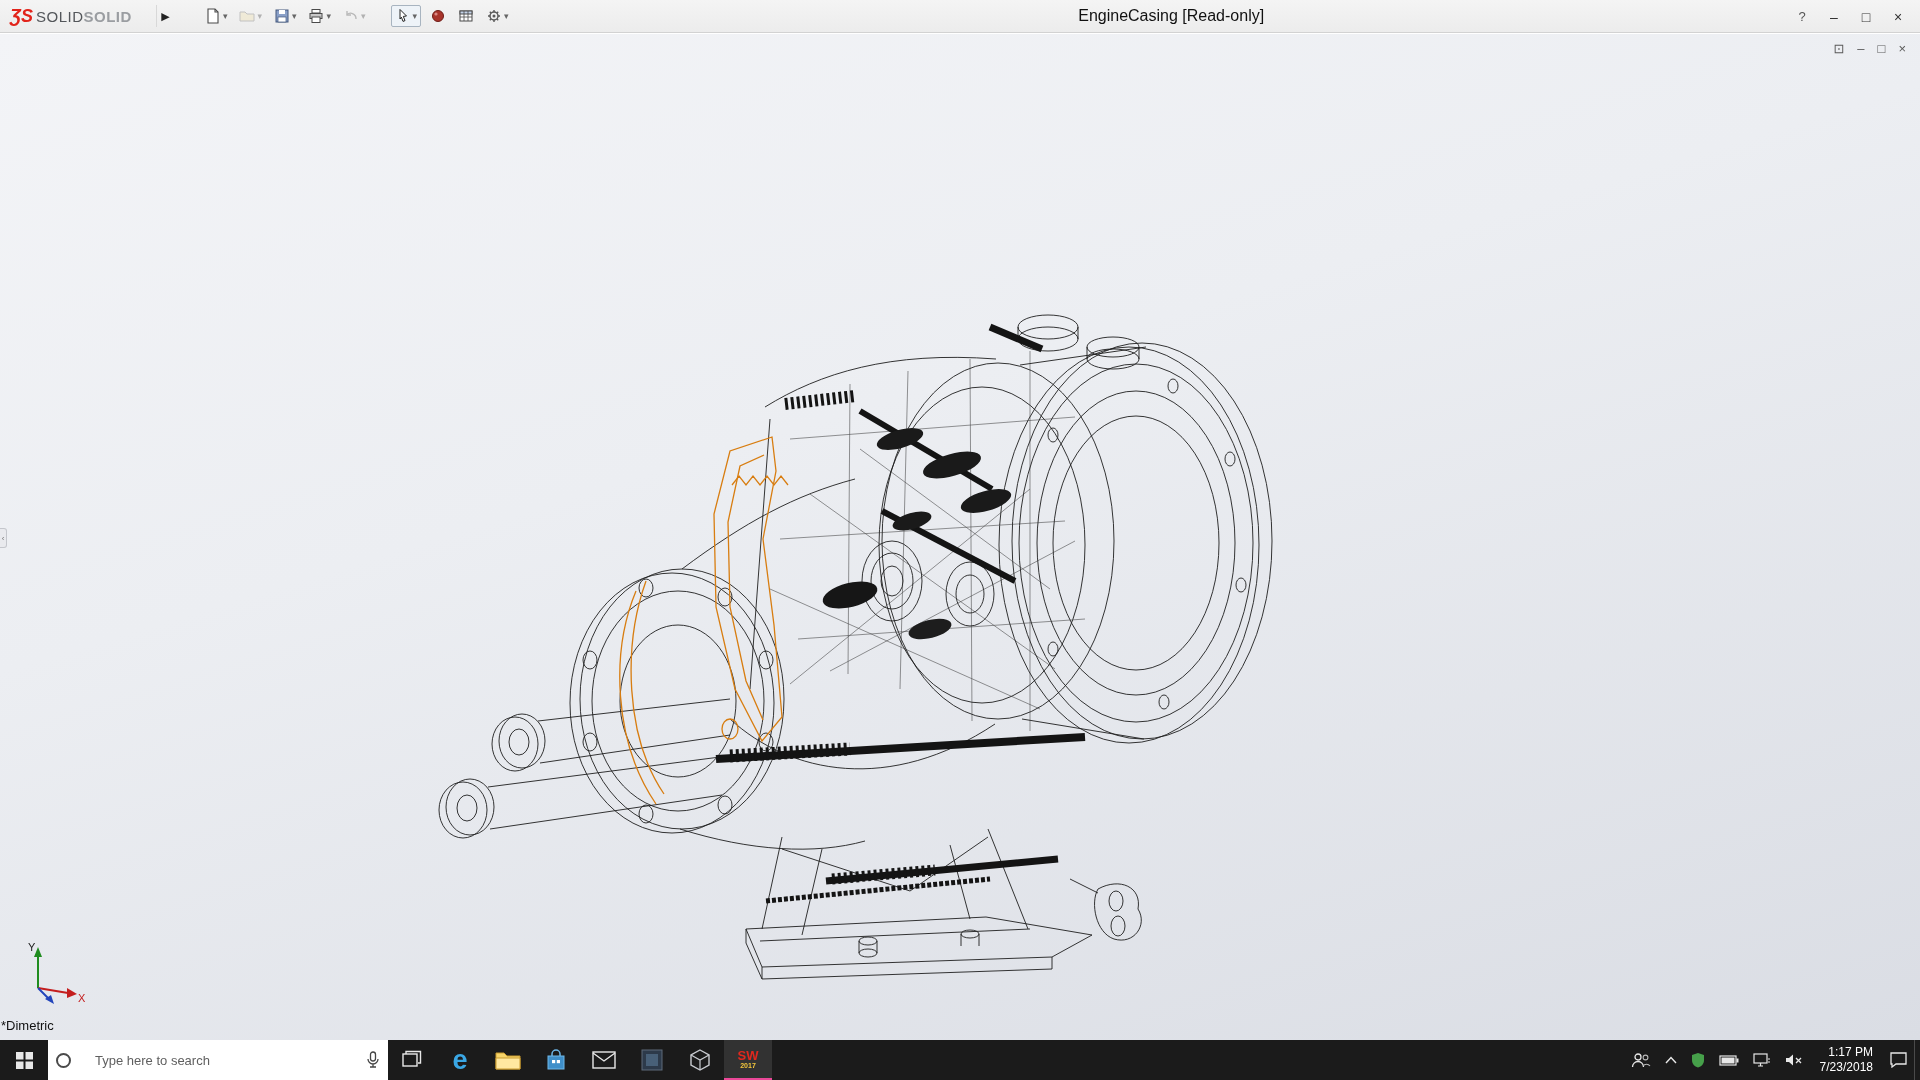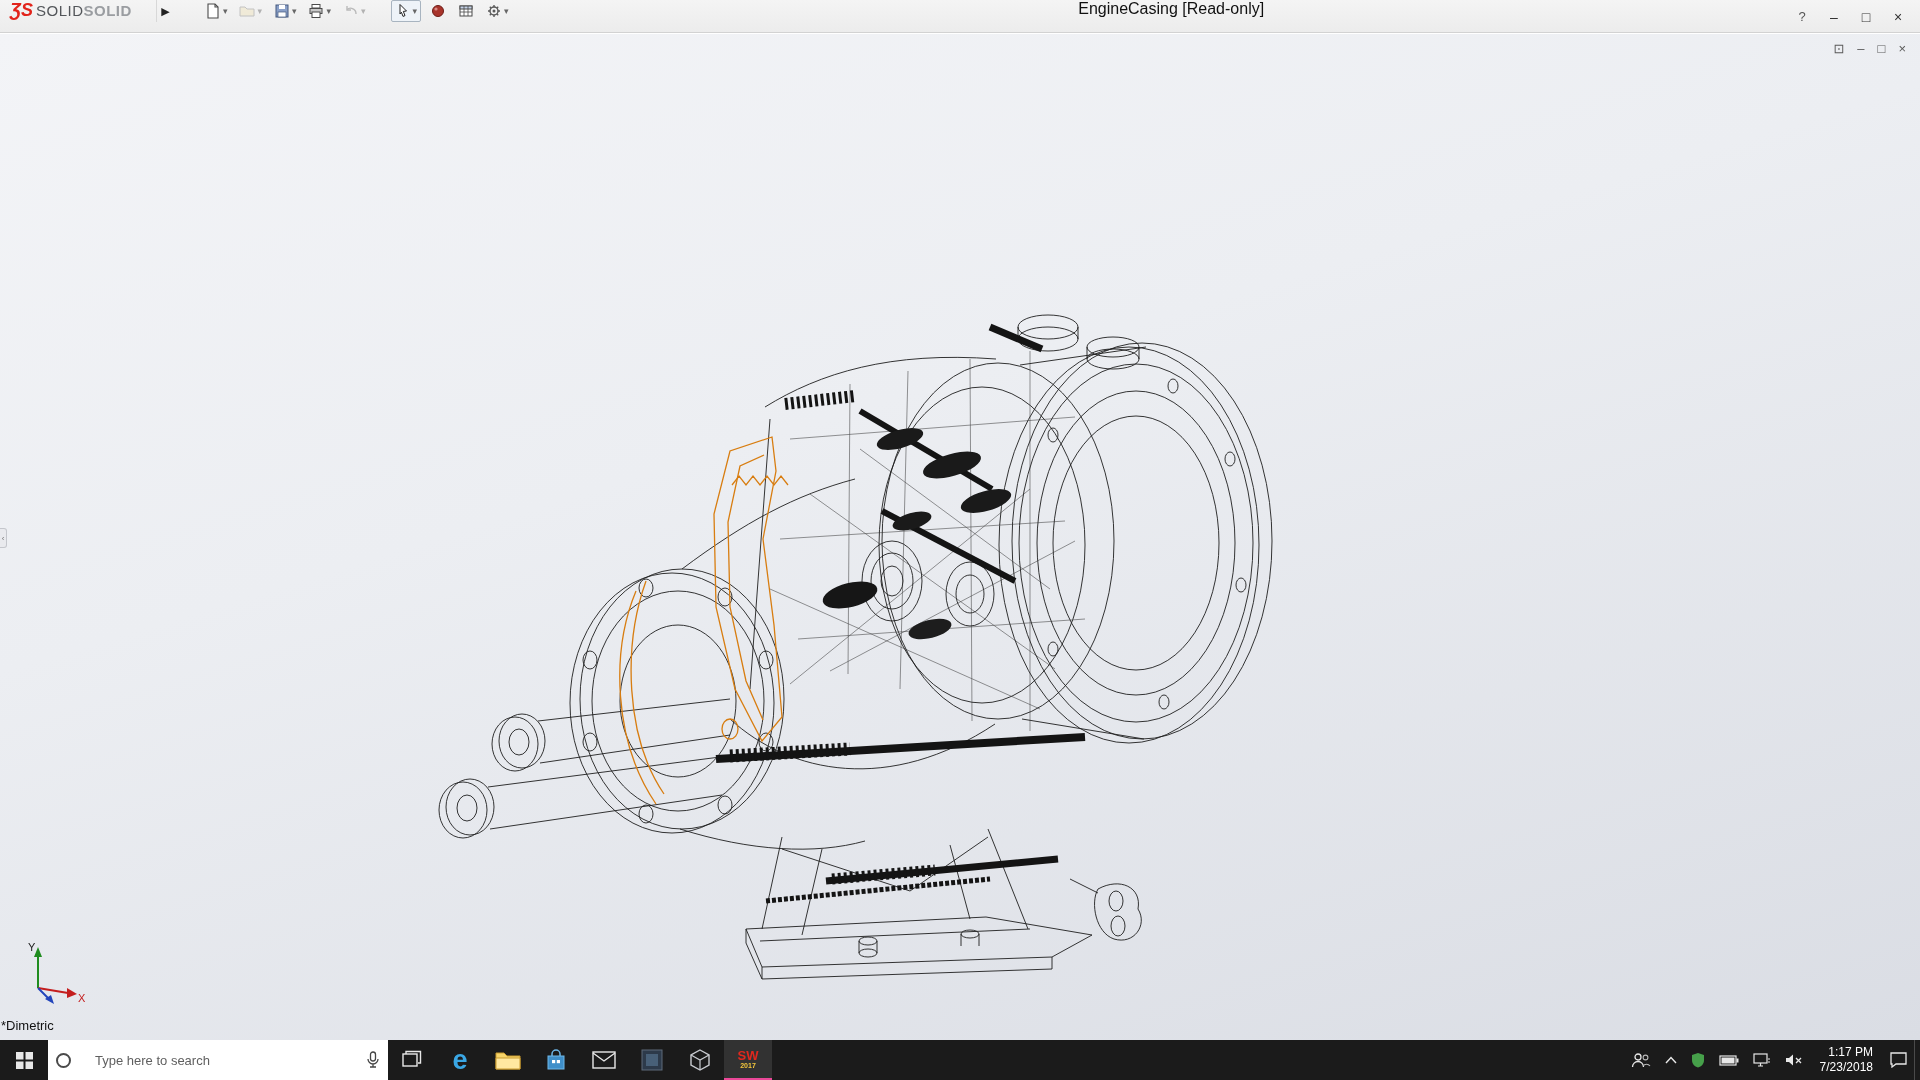--- a/index.html
+++ b/index.html
@@ -3,21 +3,21 @@
 <meta charset="utf-8">
 <style>
   * { margin:0; padding:0; box-sizing:border-box; }
   html,body { width:1920px; height:1080px; overflow:hidden; font-family:"Liberation Sans", sans-serif; }
 
   
   .titlebar {
     position:absolute; left:0; top:0; width:1920px; height:33px;
     background:linear-gradient(#f4f4f4,#ececec);
     border-bottom:1px solid #d2d2d2;
-    display:flex; align-items:flex-start;
+    display:flex; align-items:center;
   }
   .brand { display:flex; align-items:baseline; margin-left:10px; white-space:nowrap; }
   .brand-glyph { color:#e2231a; font-weight:bold; font-style:italic; font-size:18px; margin-right:3px; }
   .brand-solid { color:#53565a; font-weight:normal; font-size:15px; letter-spacing:.5px; }
   .brand-works { color:#9a9da1; font-weight:bold; font-size:15px; letter-spacing:.5px; }
   .flyout-btn { margin-left:24px; font-size:11px; color:#222; width:18px; height:22px; display:flex; align-items:center; justify-content:center; border-left:1px solid #d8d8d8; }
   .toolbar { display:flex; align-items:center; margin-left:28px; gap:6px; }
   .tb-btn { display:flex; align-items:center; gap:2px; padding:2px 3px; border-radius:2px; }
   .tb-btn.active { border:1px solid #a8b4c0; background:#eef3f8; }
   .tb-btn.disabled { opacity:.45; }

